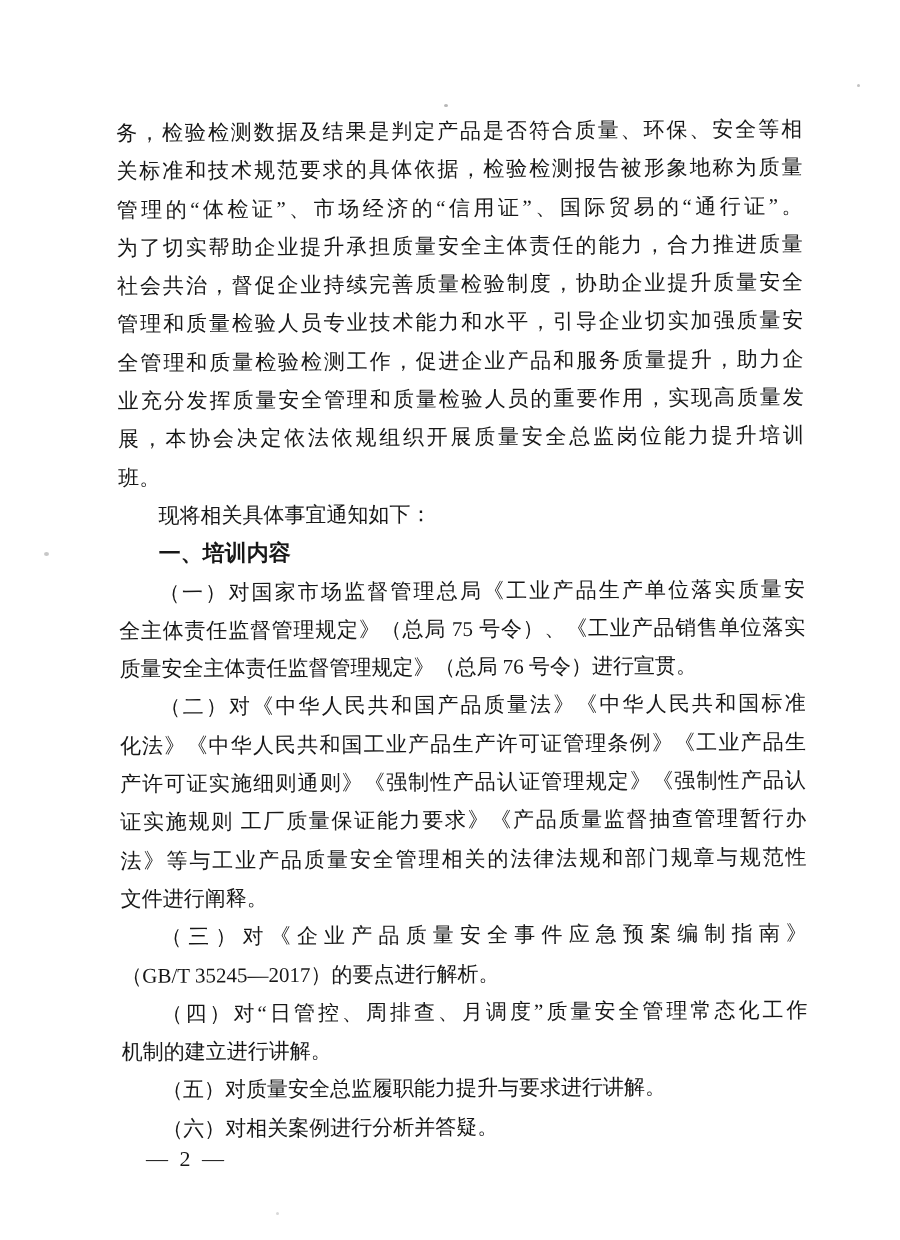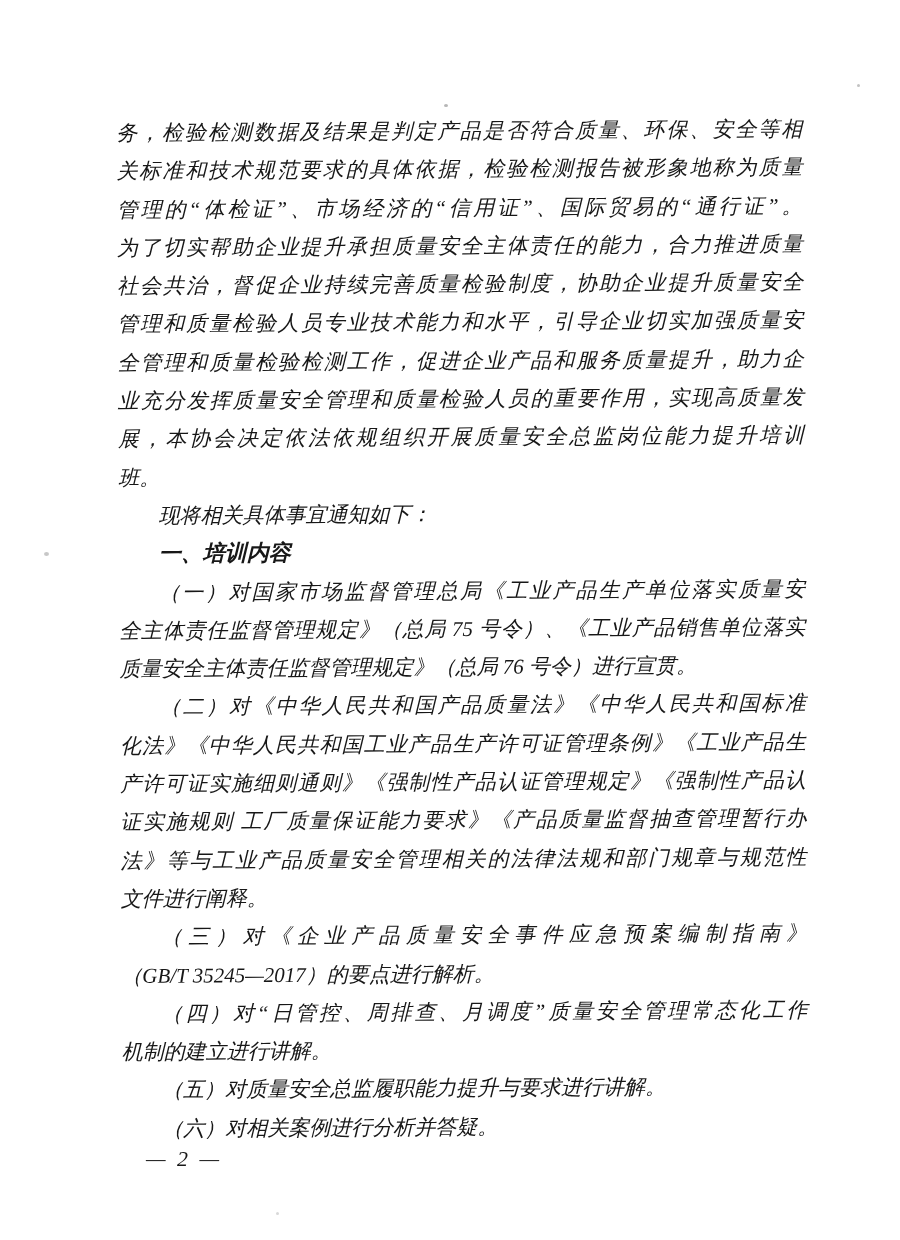--- a/index.html
+++ b/index.html
@@ -7,21 +7,20 @@
     --ink:#171717;
   }
   html,body{margin:0;padding:0;background:#e8e8e8;}
   .page{
     position:relative;
     width:900px;height:1240px;
     background:var(--paper);
     overflow:hidden;
     font-family:"Liberation Serif","DejaVu Serif",serif;
     color:var(--ink);
-    font-style:italic;
   }
   .doc{
     position:absolute;
     left:116px;top:114px;
     width:686px;
     transform:rotate(-0.35deg);
     transform-origin:0 0;
   }
   .ln{
     margin:0;

